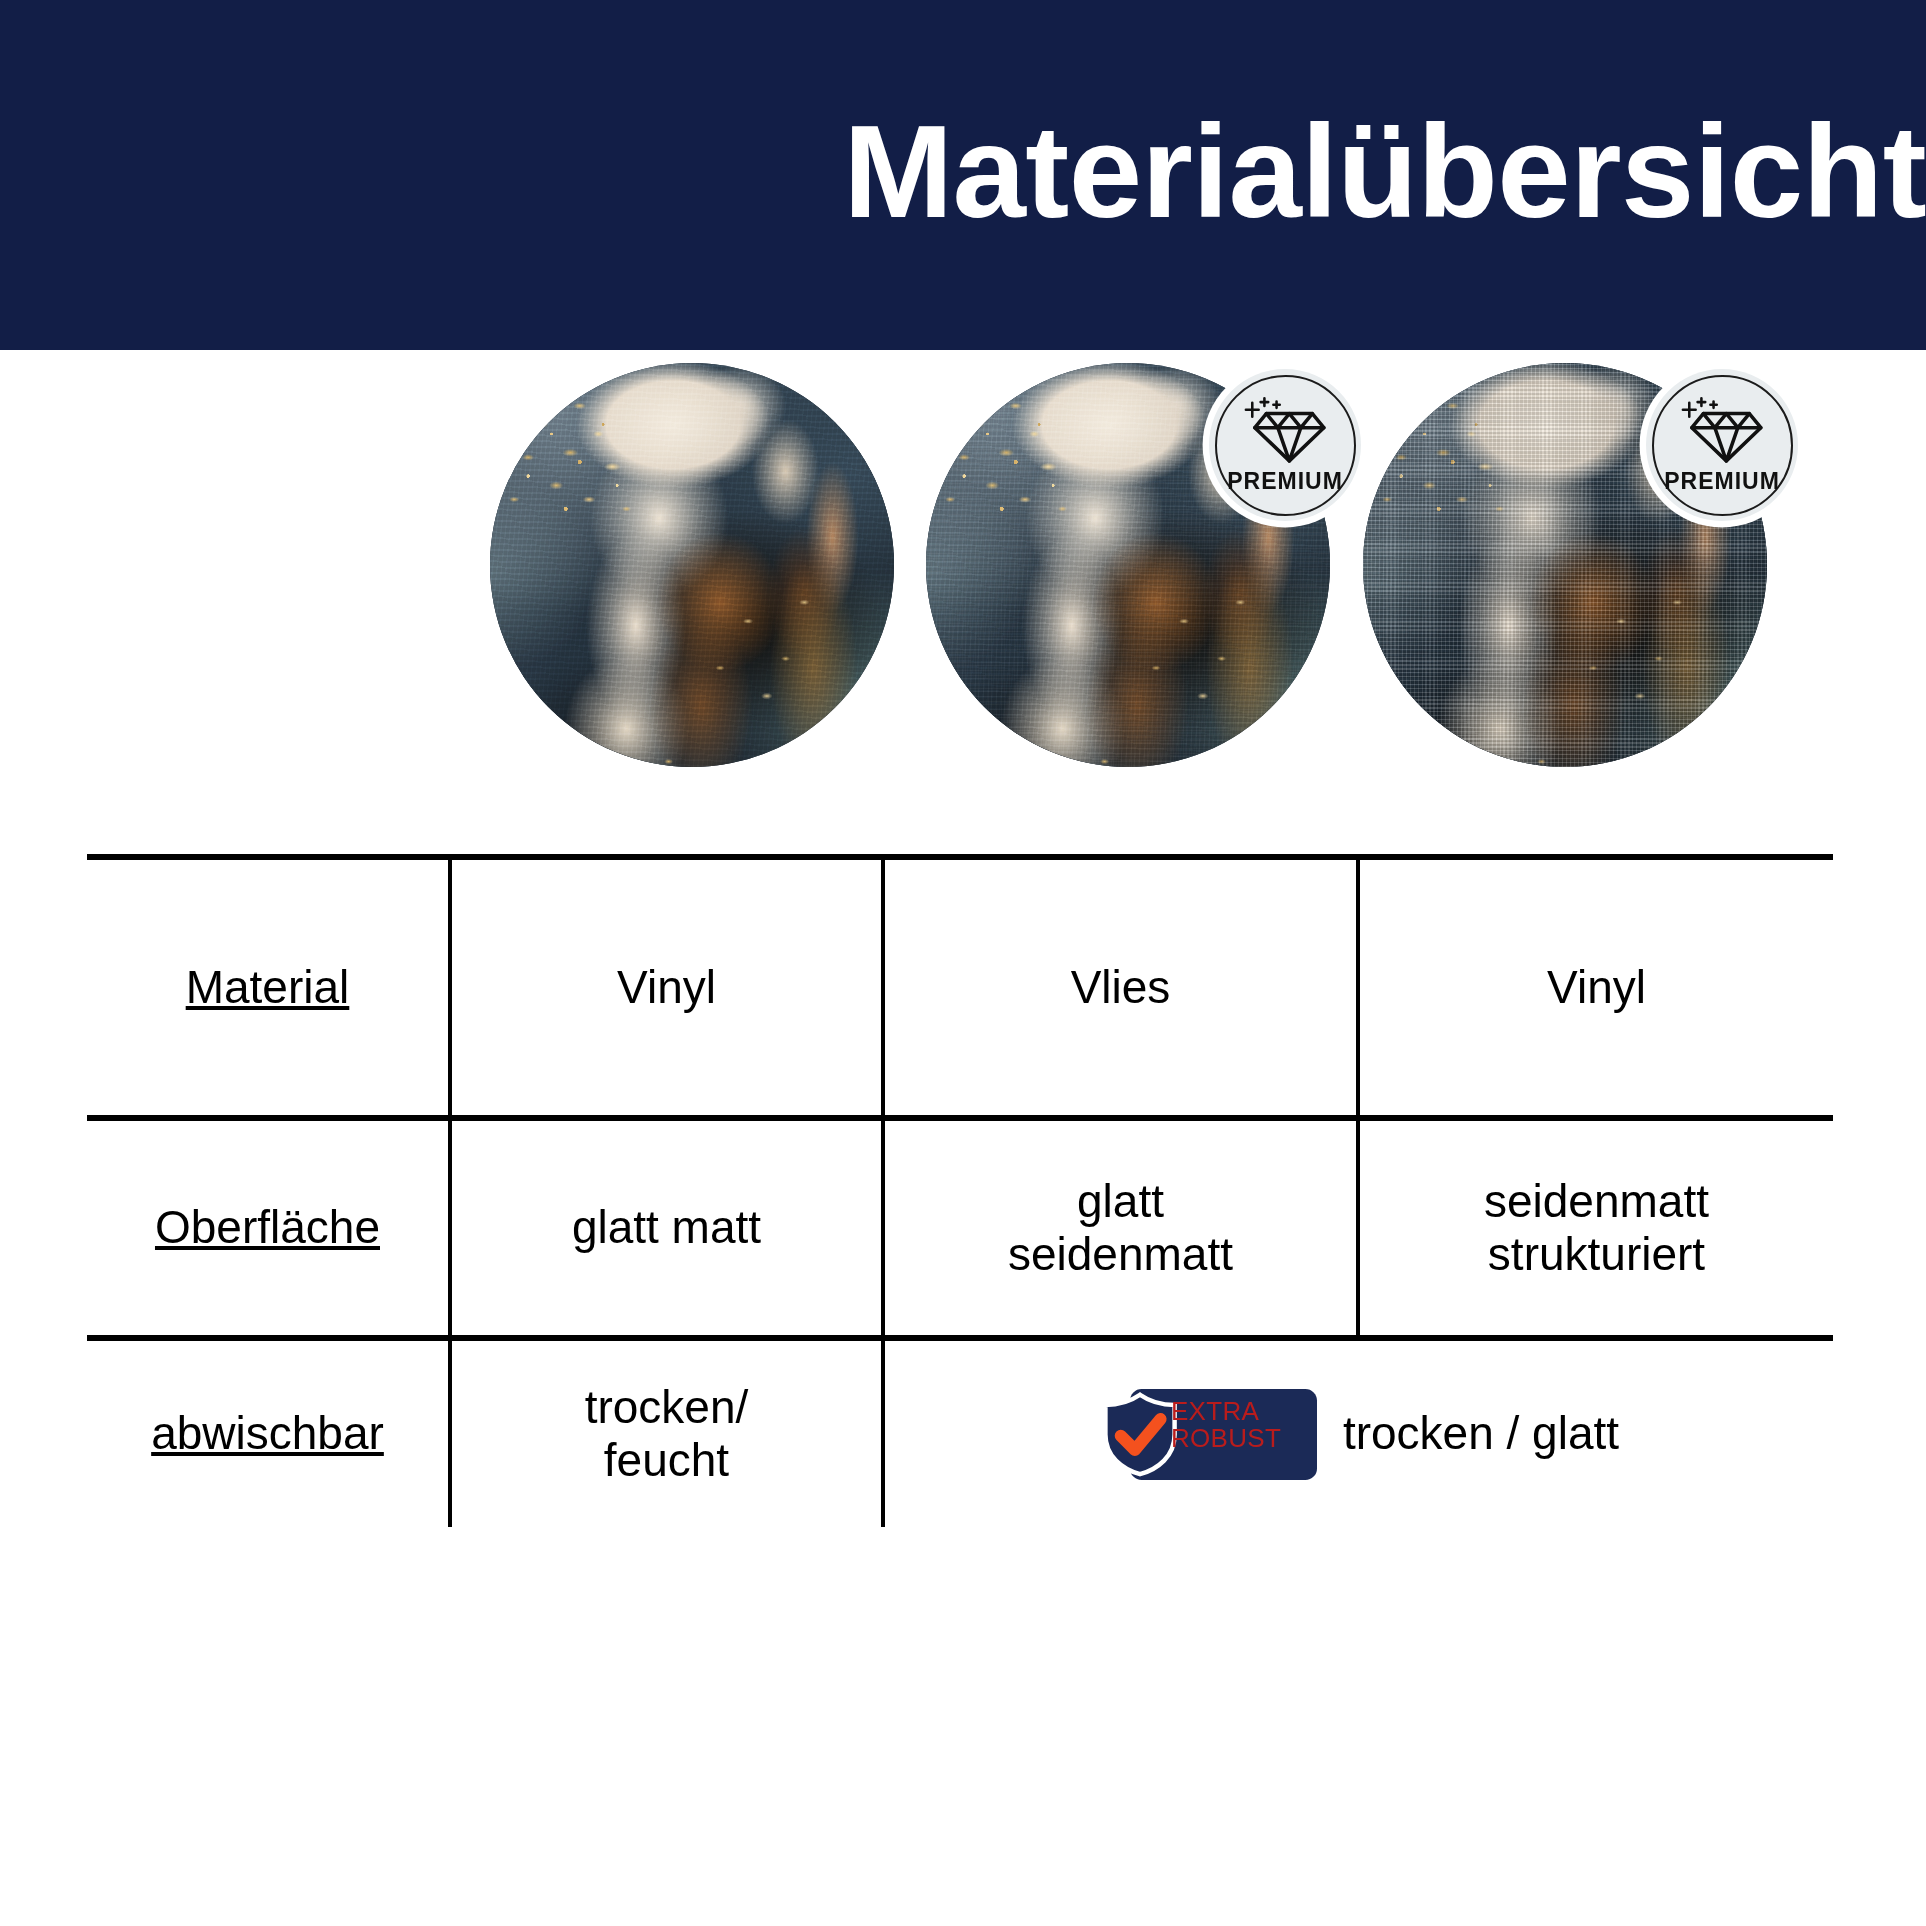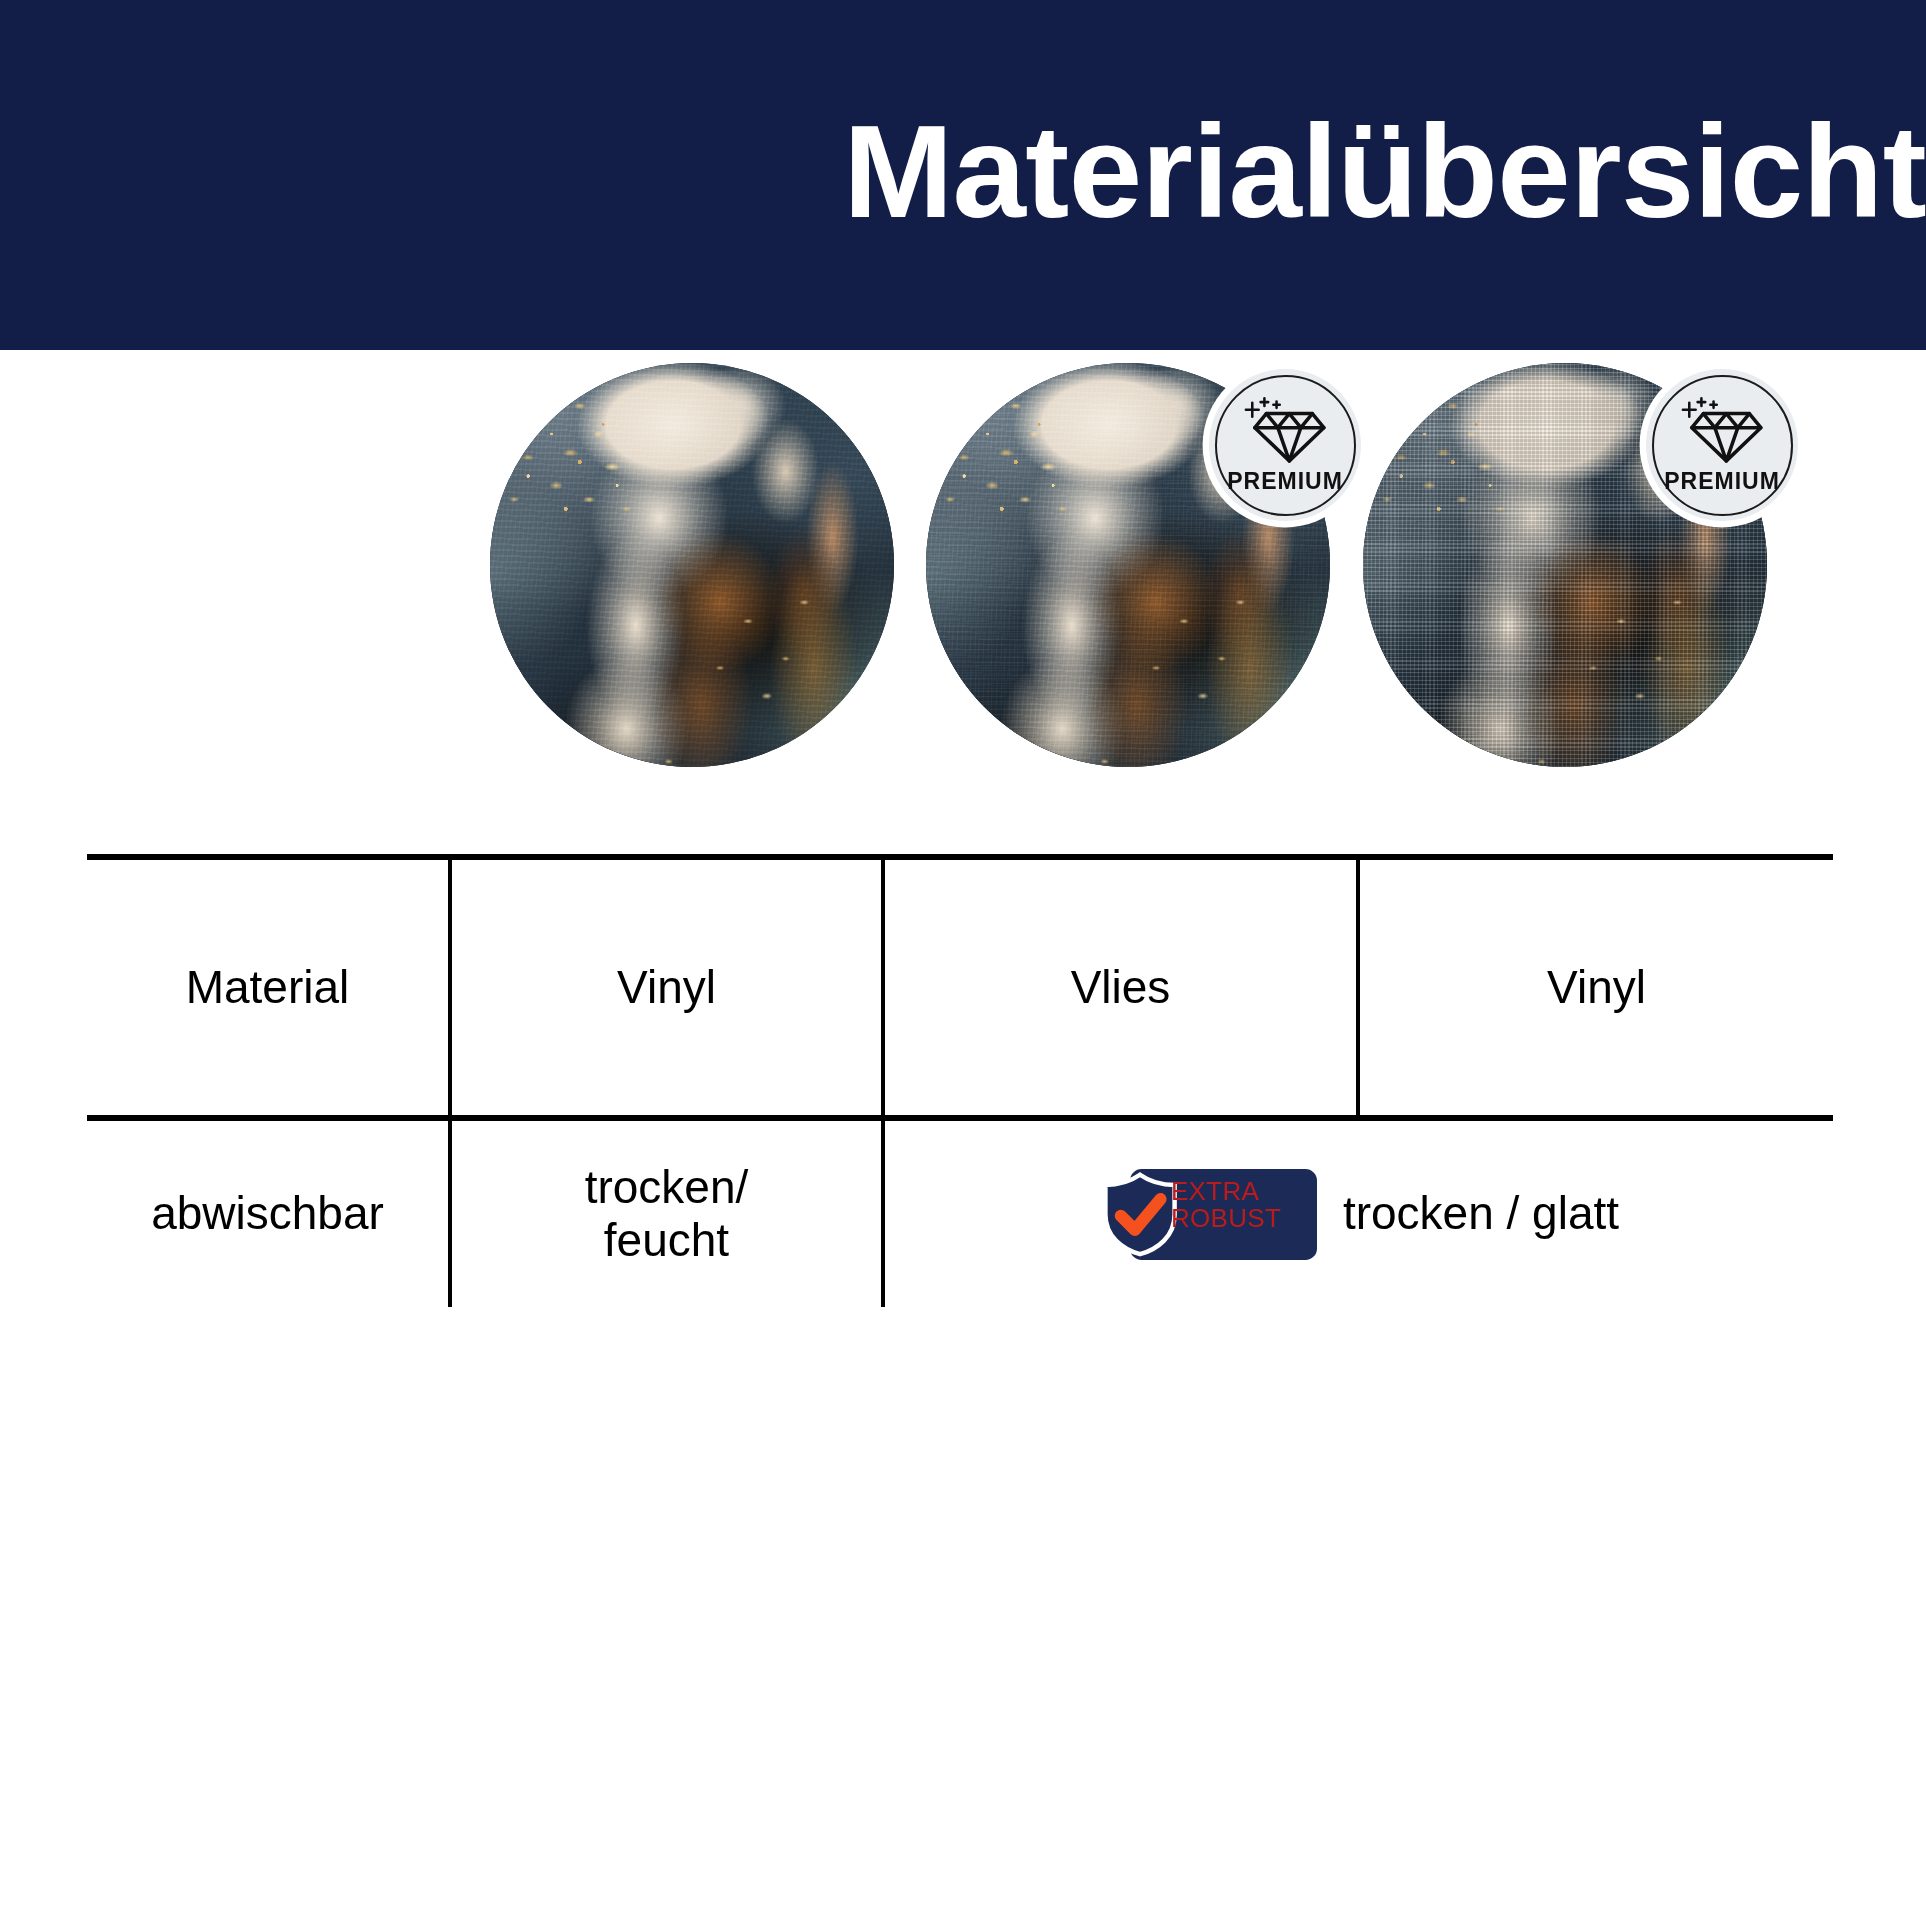--- a/index.html
+++ b/index.html
@@ -172,21 +172,21 @@
     table-layout:fixed;
   }
   #spec-table td{
     vertical-align:middle;
     text-align:center;
     font-size:46px;
     color:#000;
     line-height:1.16;
     padding:0 9px;
   }
-  .col-label{width:363px;}
+  .col-label{width:363px;text-decoration:underline;}
   .col-a{width:433px;}
   .col-b{width:475px;}
   .col-c{width:475px;}
 
   tr.hdr td{height:169px;vertical-align:middle;padding-bottom:6.4px;}
   tr.hdr td.col-label{border:none;}
   tr.hdr td.hcell{
     border-left:4.5px solid #000;
     text-align:left;
     padding-left:19px;
@@ -324,20 +324,32 @@
   <tbody>
 
     <tr class="body r-material">
       <td class="col-label">Material</td>
       <td class="cell">Vinyl</td>
       <td class="cell">Vlies</td>
       <td class="cell">Vinyl</td>
     </tr>
 
 
+    <tr class="body r-ober">
+      <td class="col-label">Oberfläche</td>
+      <td class="cell">glatt matt</td>
+      <td class="cell">
+        <span>glatt</span><br>
+        <span>seidenmatt</span>
+      </td>
+      <td class="cell">
+        <span>seidenmatt</span><br>
+        <span>strukturiert</span>
+      </td>
+    </tr>
 
     <tr class="body r-abw">
       <td class="col-label">abwischbar</td>
       <td class="cell">
         <span>trocken/</span><br>
         <span>feucht</span>
       </td>
       <td class="cell wide-cell" colspan="2">
         <div class="wide-inner">
           <div class="robust-badge">

